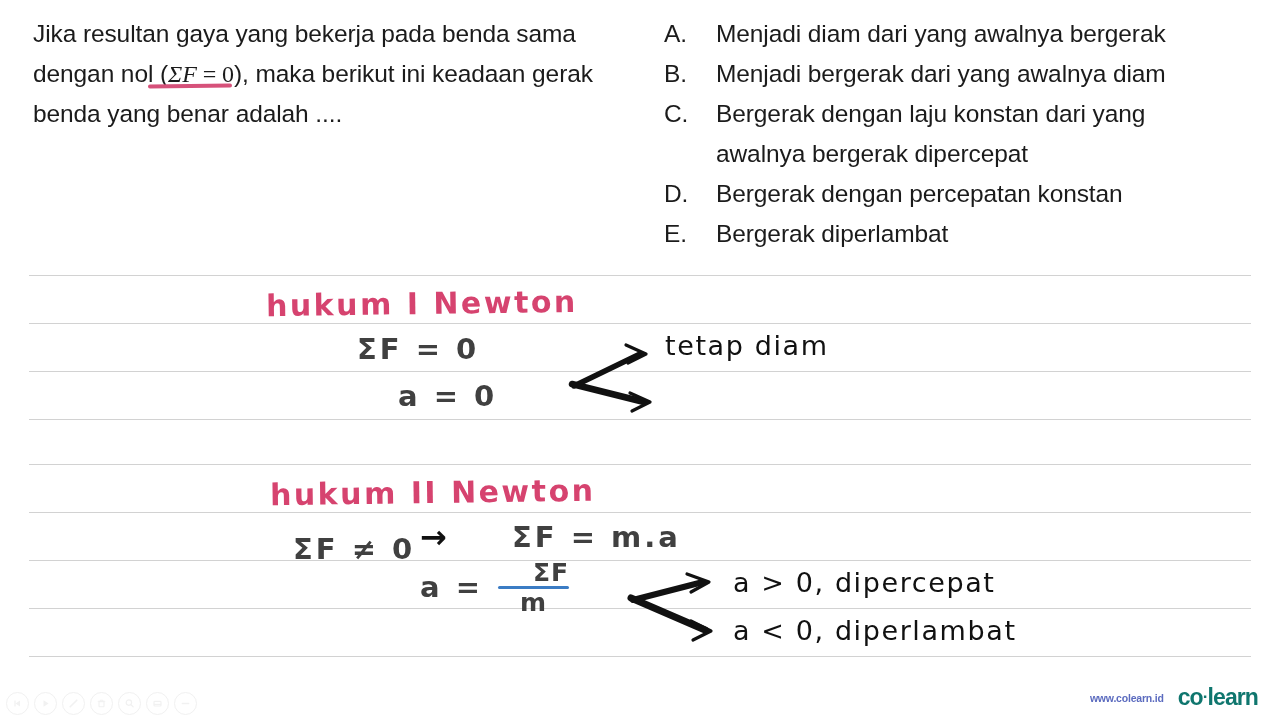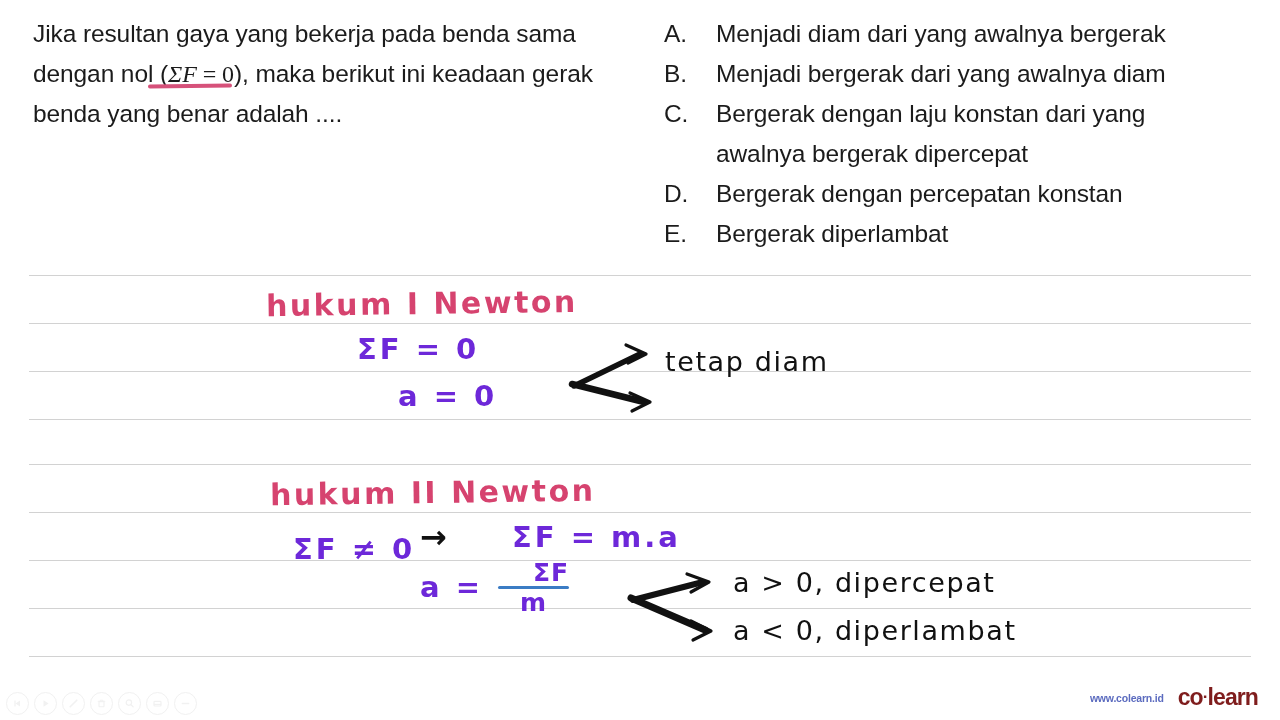--- a/index.html
+++ b/index.html
@@ -104,21 +104,21 @@
     white-space: nowrap;
   }
   .hw-title {
     color: #d6436f;
     font-size: 30px;
     font-weight: 600;
     letter-spacing: 2.5px;
     transform: rotate(-0.8deg);
   }
   .hw-eq {
-    color: #6d28d9;
+    color: #404040;
     font-size: 29px;
     font-weight: 600;
     letter-spacing: 3px;
   }
   .hw-note {
     color: #111111;
     font-size: 27px;
     font-weight: 500;
     letter-spacing: 1.6px;
   }
@@ -189,21 +189,21 @@
   }
   #brand-url {
     font-size: 10.5px;
     color: #5b6bbf;
     letter-spacing: -0.2px;
     font-weight: 600;
   }
   #brand-logo {
     font-size: 23px;
     font-weight: 700;
-    color: #7f1d1d;
+    color: #0f766e;
     letter-spacing: -0.9px;
   }
   #brand-logo .dot {
     font-size: 17px;
     vertical-align: middle;
     position: relative;
     top: -2px;
   }
 </style>
 </head>
@@ -264,21 +264,21 @@
 
   <div class="hw hw-eq" style="left:398px; top:117px;">a = 0</div>
 
   <svg class="brace-svg" style="left:568px; top:78px;" width="110" height="68">
     <path d="M6 46 L72 14" stroke="#111111" stroke-width="5.5" fill="none" stroke-linecap="round"></path>
     <path d="M4 44 L76 62" stroke="#111111" stroke-width="6.5" fill="none" stroke-linecap="round"></path>
     <path d="M58 5 L78 14 L60 23" stroke="#111111" stroke-width="3.2" fill="none" stroke-linecap="round" stroke-linejoin="round"></path>
     <path d="M62 53 L82 62 L64 71" stroke="#111111" stroke-width="3.2" fill="none" stroke-linecap="round" stroke-linejoin="round"></path>
   </svg>
 
-  <div class="hw hw-note" style="left:665px; top:84px;">tetap diam</div>
+  <div class="hw hw-note" style="left:665px; top:68px;">tetap diam</div>
 
 
   <div class="hw hw-title" style="left:270px; top:213px;">hukum II Newton</div>
 
   <div class="hw hw-eq" style="left:293px; top:258px;margin-top:12px;">ΣF ≠ 0</div>
 
   <div class="hw hw-arrowtxt" style="left:420px; top:256px; font-size:32px;">→</div>
 
   <div class="hw hw-eq" style="left:512px; top:258px;">ΣF = m.a</div>
 

